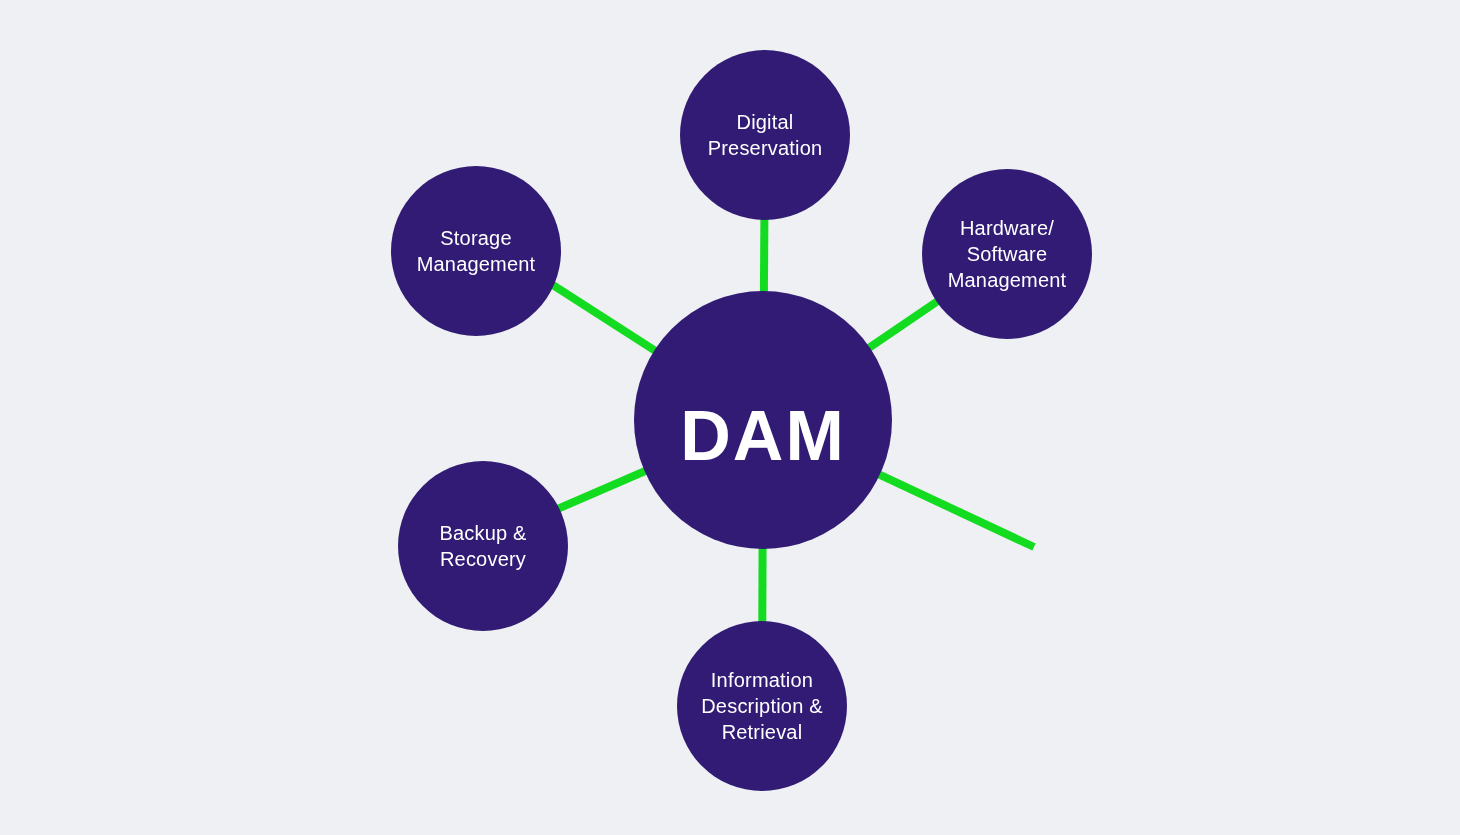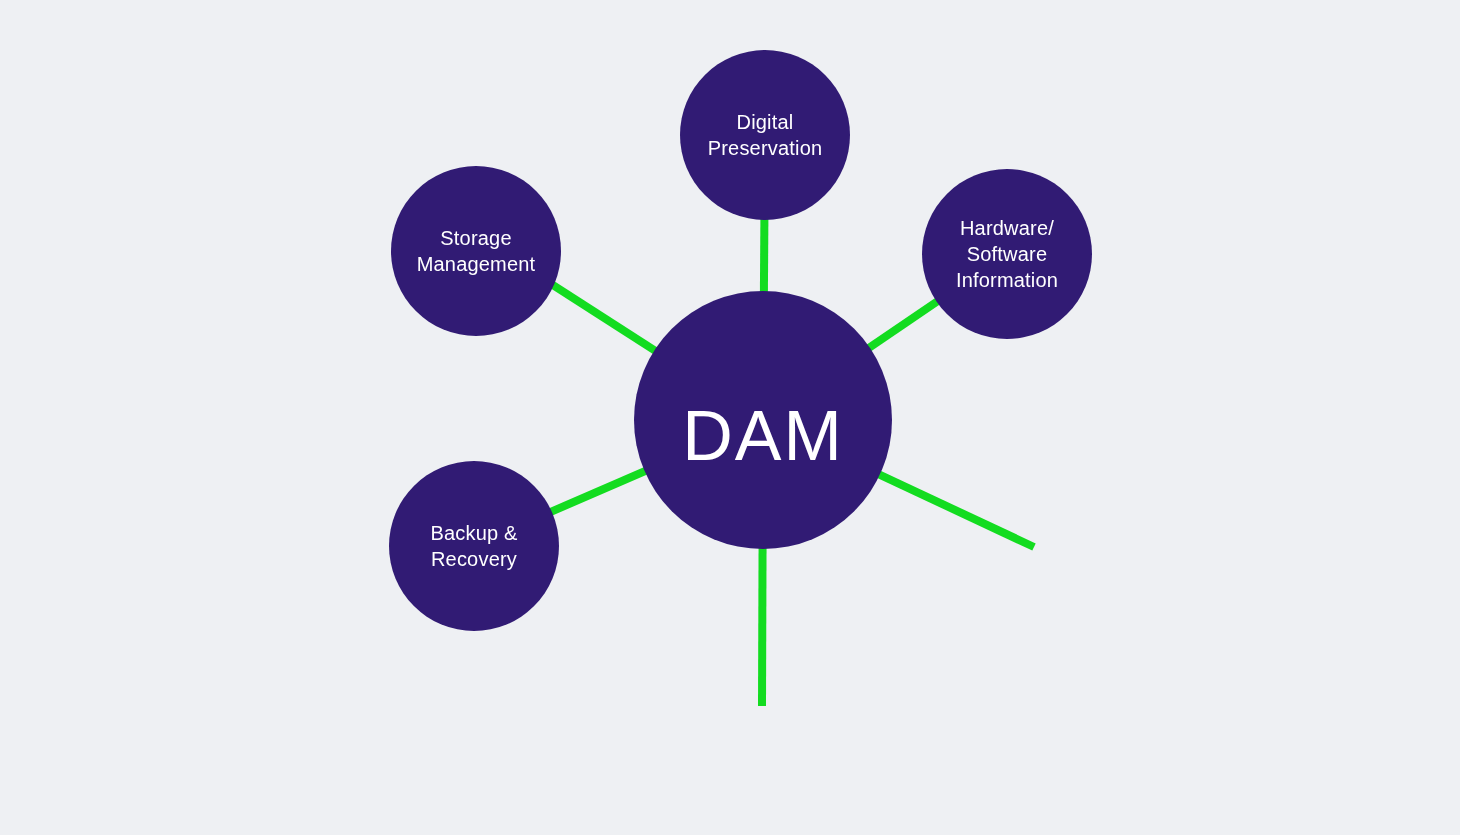--- a/index.html
+++ b/index.html
@@ -55,31 +55,31 @@
   .node-label {
     white-space: pre-line;
     font-size: 20px;
     line-height: 26px;
     font-weight: 400;
     letter-spacing: 0.2px;
   }
   .hub .node-label {
     font-size: 70px;
     line-height: 70px;
-    font-weight: 400;
+    font-weight: 700;
     letter-spacing: 2px;
     margin-top: 32px;
   }
   
   .pos-hub      { left: 634px; top: 291px; }
   .pos-digital  { left: 680px; top:  50px; }
   .pos-hardware { left: 922px; top: 169px; }
   .pos-auth     { left: 949px; top: 462px; }
   .pos-info     { left: 677px; top: 621px; }
-  .pos-backup   { left: 389px; top: 461px; }
+  .pos-backup   { left: 398px; top: 461px; }
   .pos-storage  { left: 391px; top: 166px; }
 </style>
 </head>
 <body>
 
 <div class="canvas">
 
   <svg class="connectors" viewBox="0 0 1460 835" xmlns="http://www.w3.org/2000/svg" aria-hidden="true">
     <line x1="763" y1="420" x2="765" y2="135"></line>
     <line x1="763" y1="420" x2="1007" y2="254"></line>
@@ -94,24 +94,29 @@
   </div>
 
   <div class="node satellite pos-digital">
     <span class="node-label">Digital
 Preservation</span>
   </div>
 
   <div class="node satellite pos-hardware">
     <span class="node-label">Hardware/
 Software
-Information</span>
+Management</span>
   </div>
 
 
+  <div class="node satellite pos-info">
+    <span class="node-label">Information
+Description &amp;
+Retrieval</span>
+  </div>
 
   <div class="node satellite pos-backup">
     <span class="node-label">Backup &amp;
 Recovery</span>
   </div>
 
   <div class="node satellite pos-storage">
     <span class="node-label">Storage
 Management</span>
   </div>

